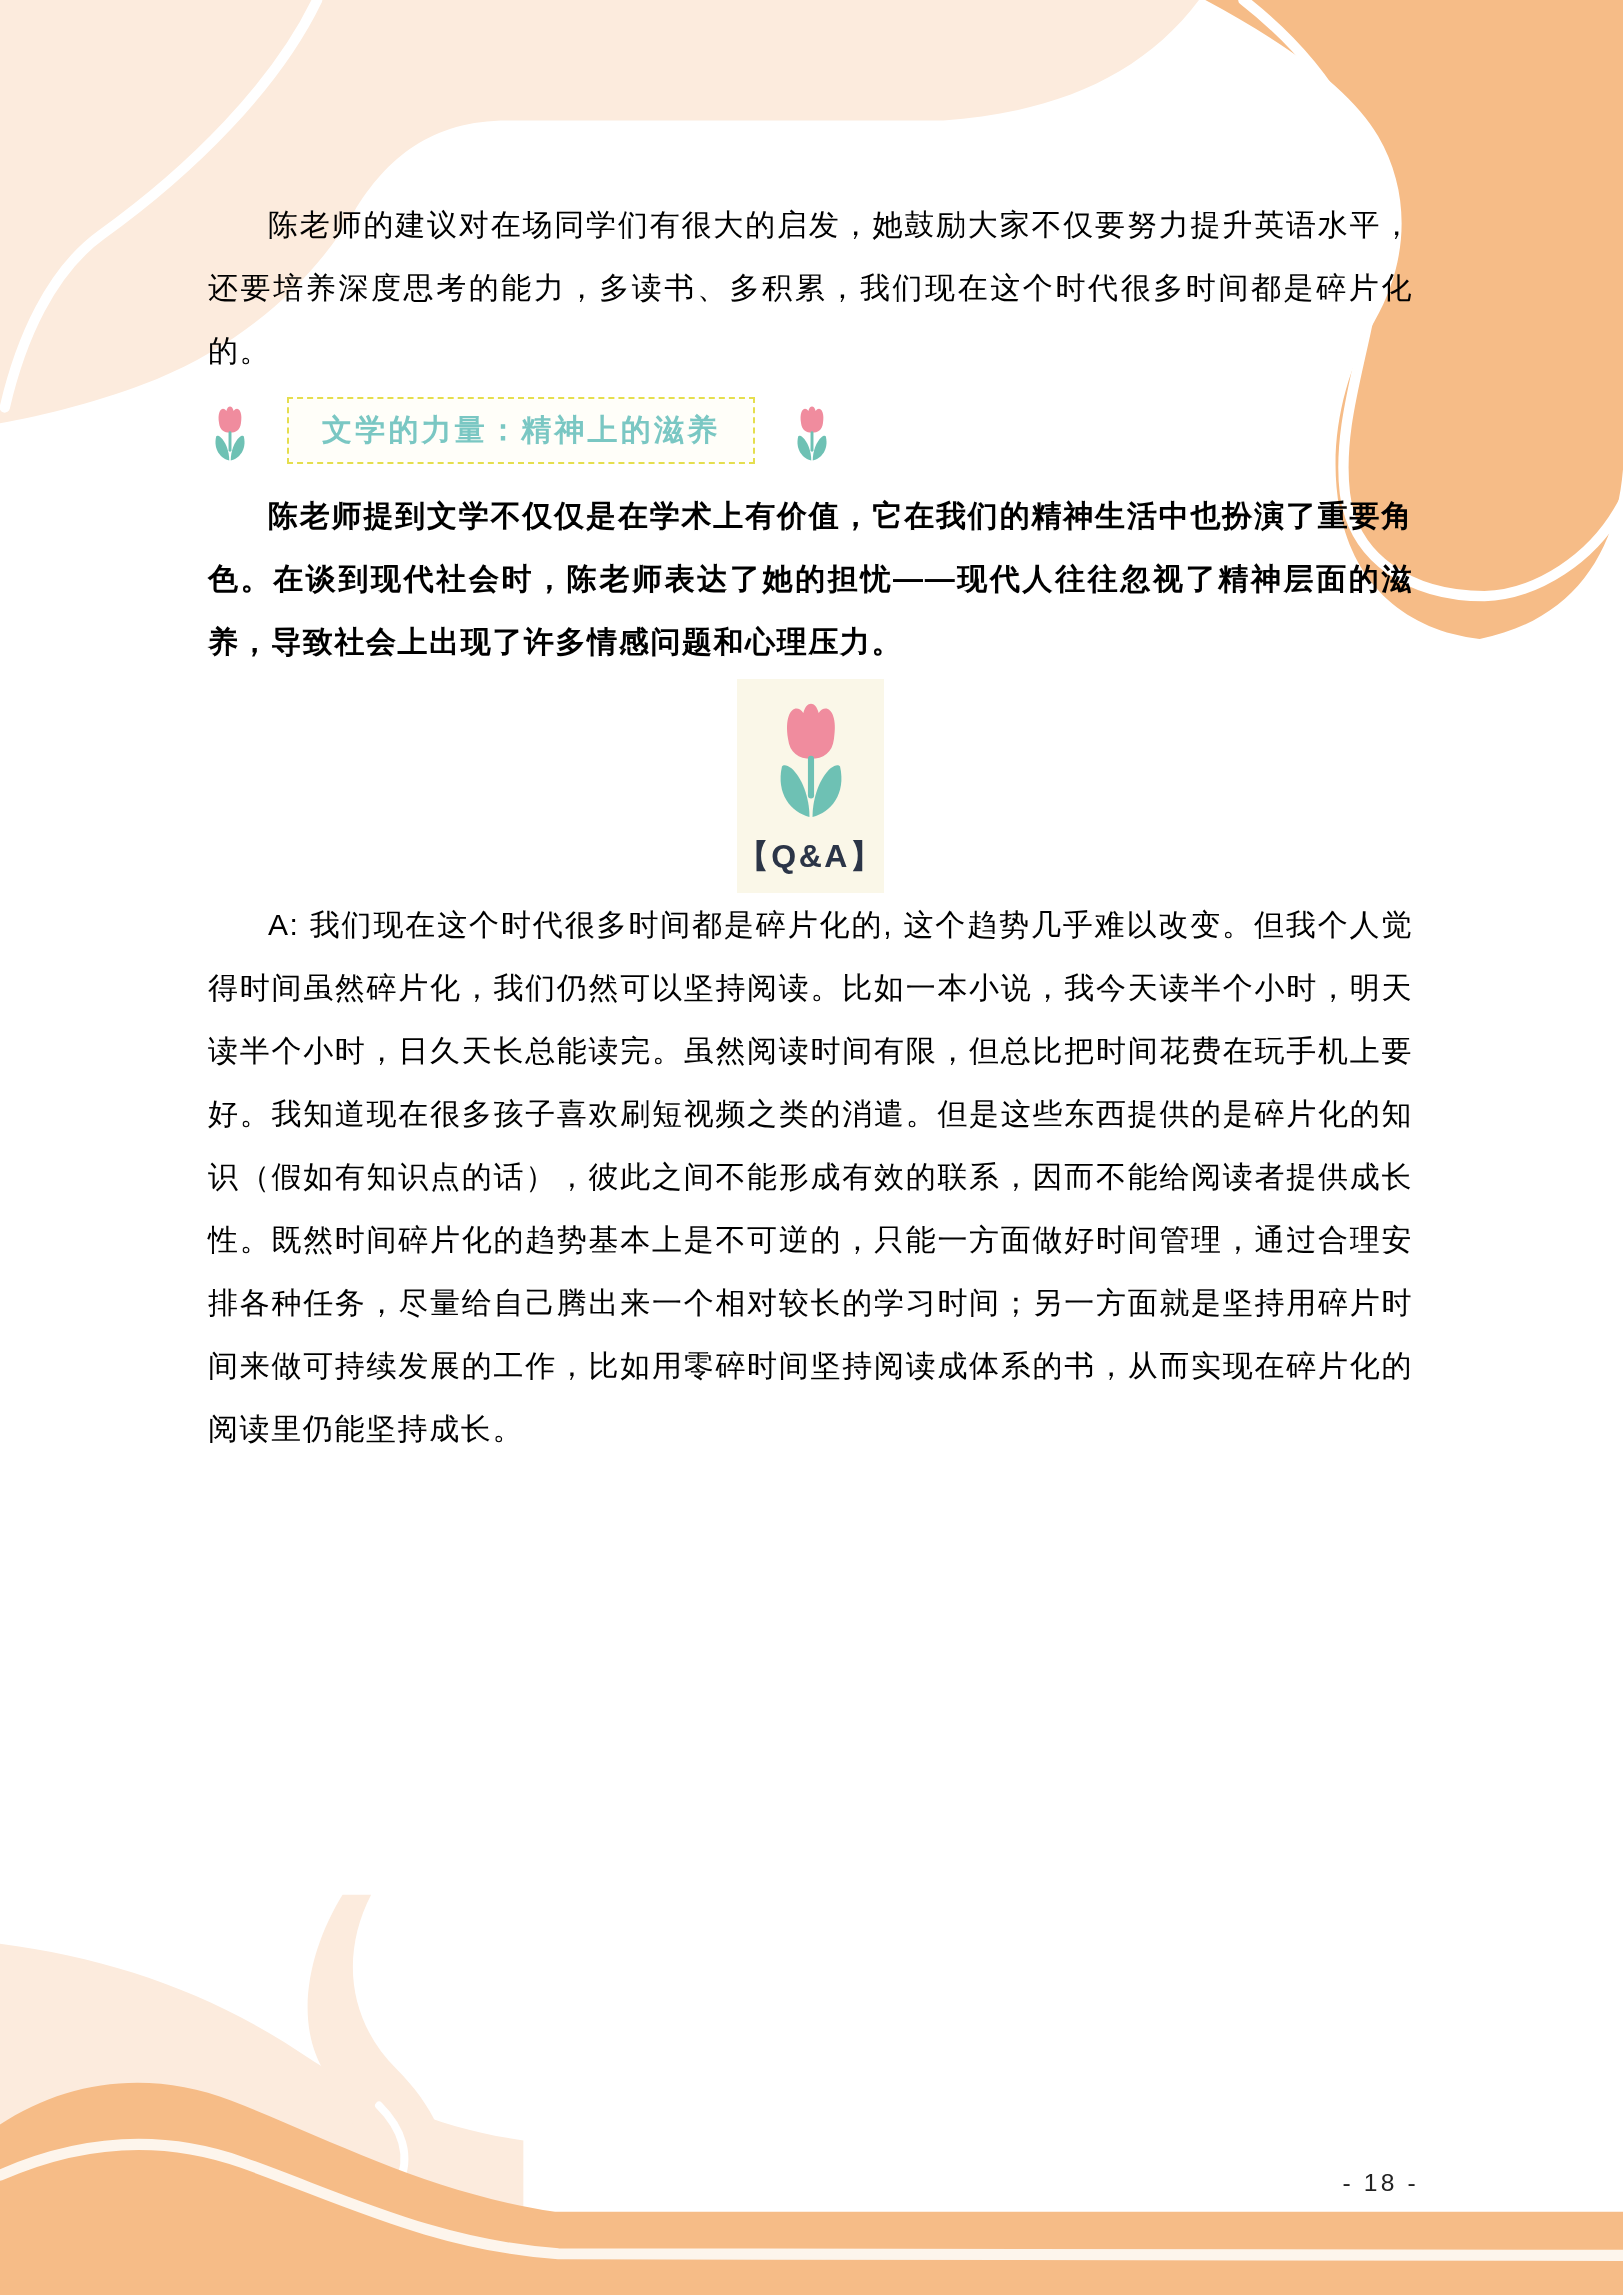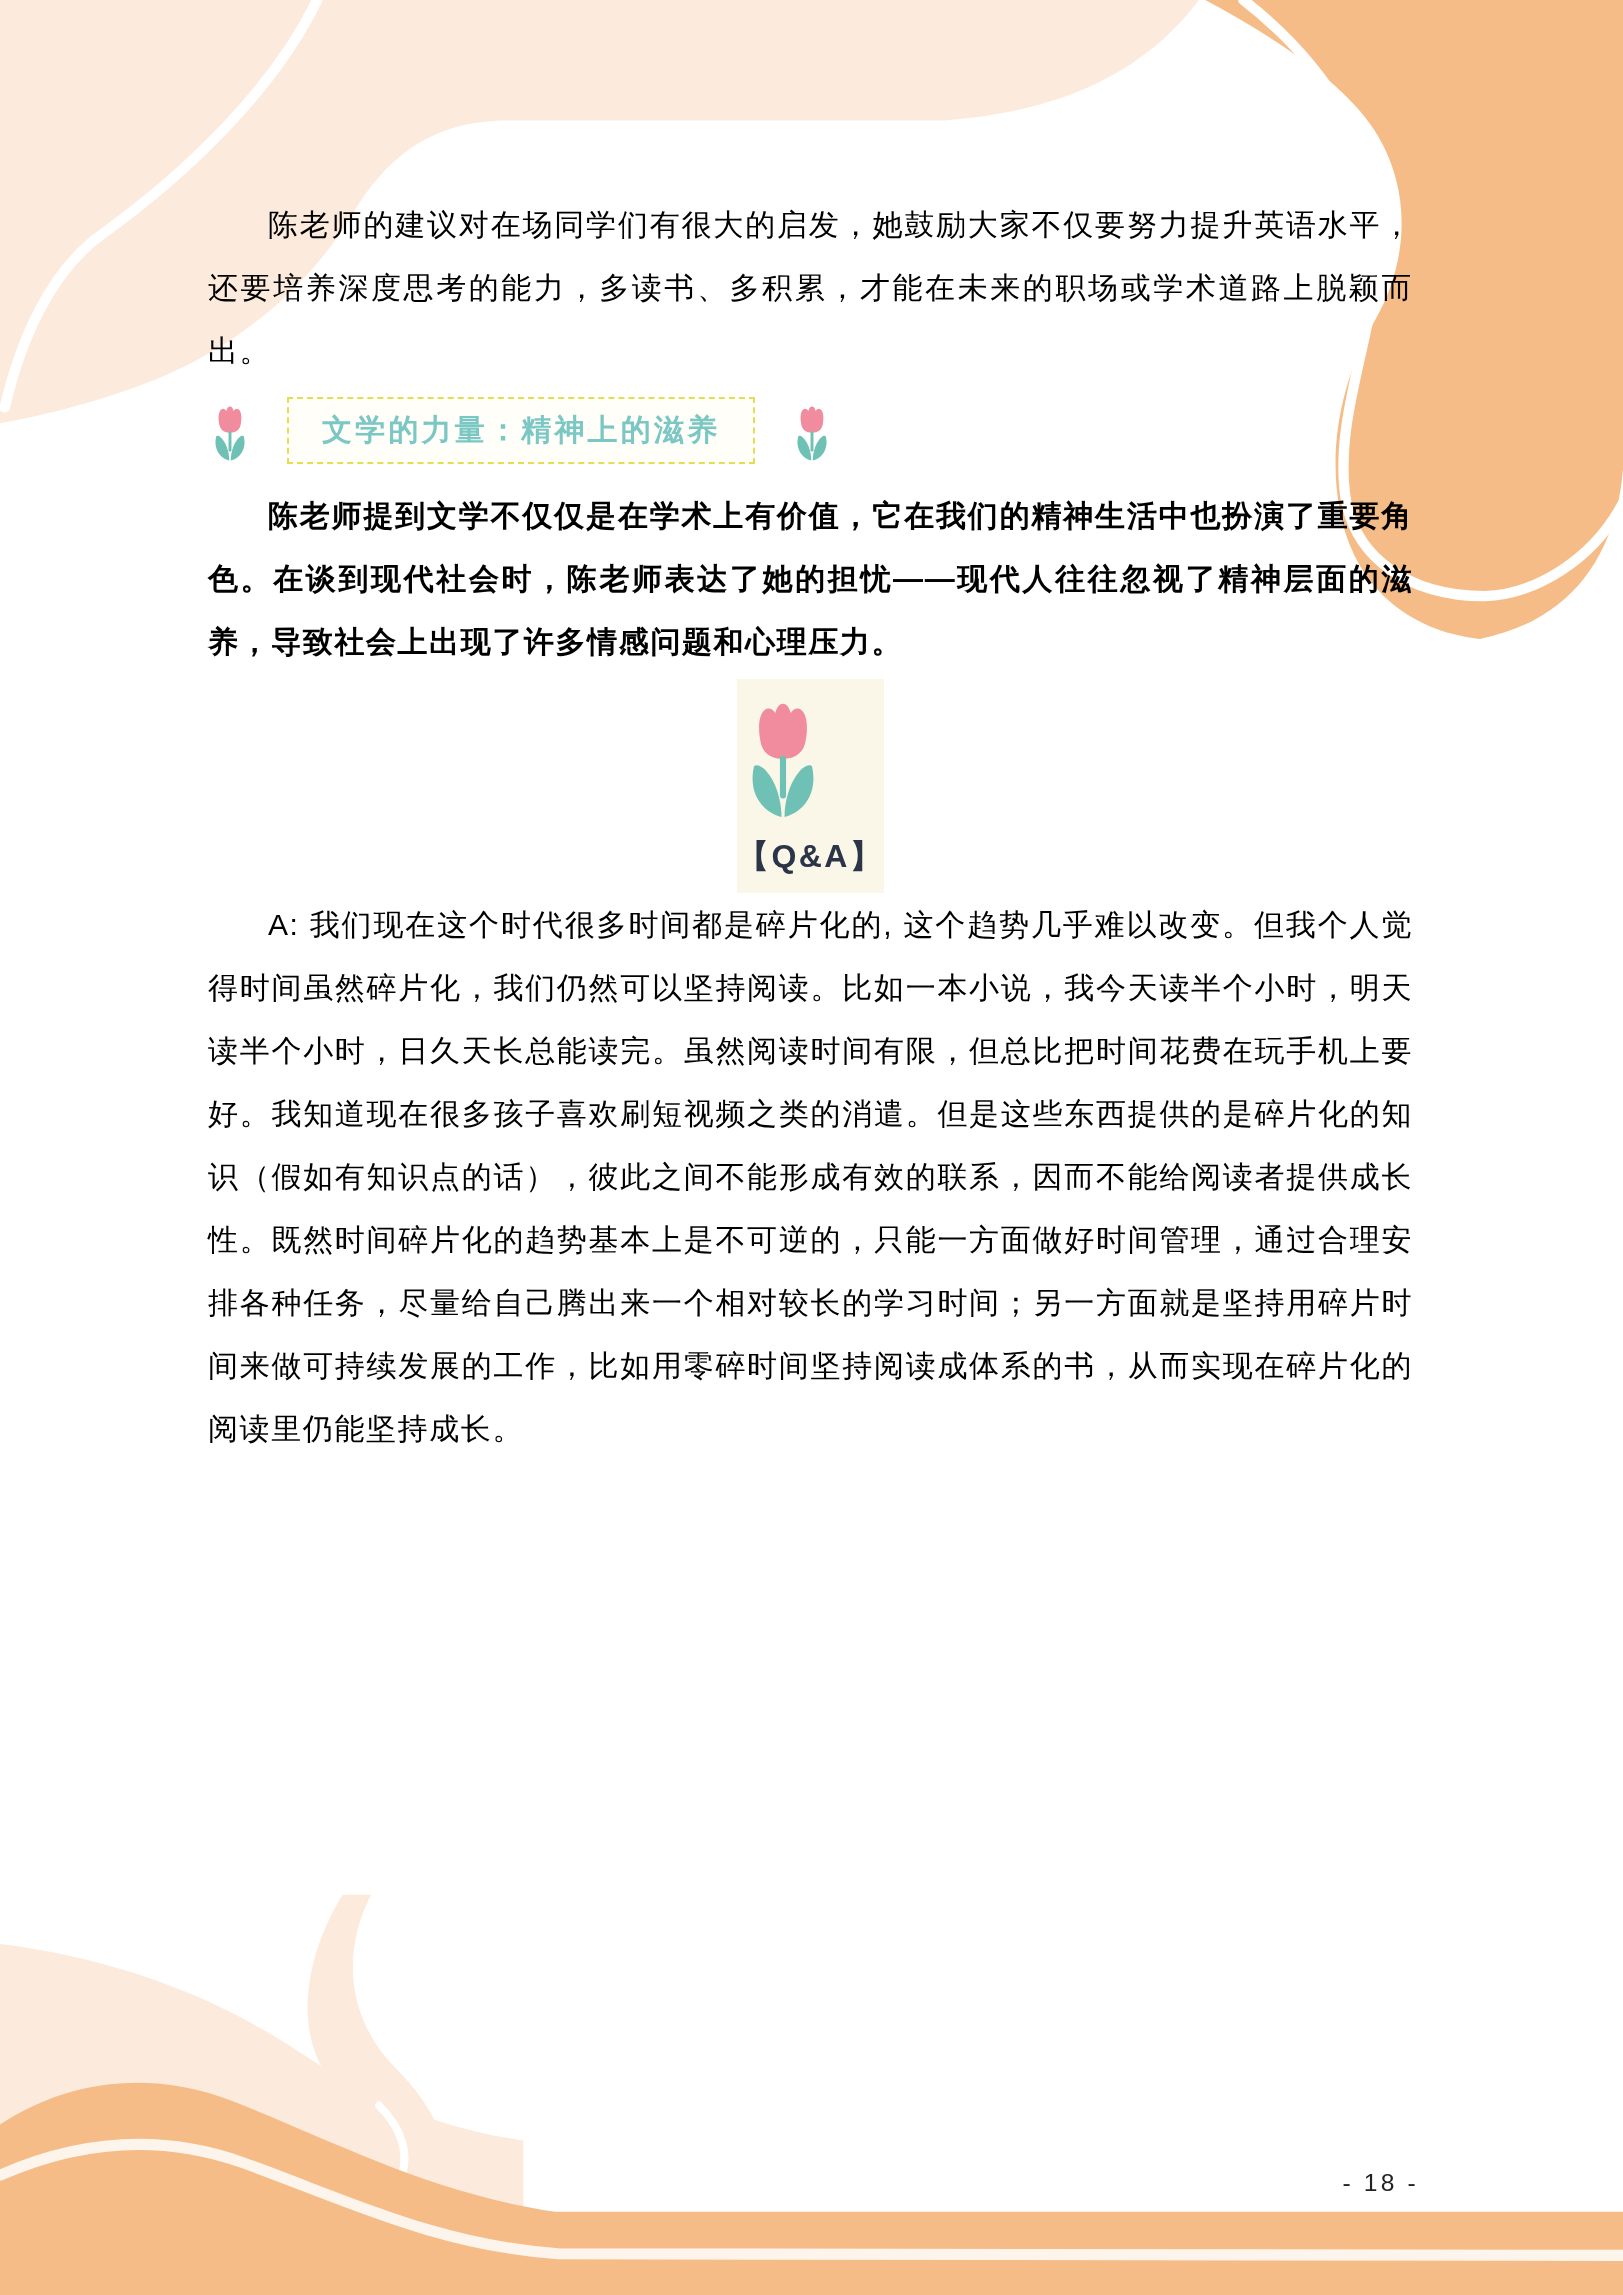--- a/index.html
+++ b/index.html
@@ -11,21 +11,21 @@
              color:#000;text-indent:2em;text-align:justify;}
   .p2{margin-top:16px;font-weight:bold;}
   
   .banner{display:flex;align-items:center;justify-content:flex-start;gap:35px;
           margin:11px 0 0 0;height:75px;}
   .banner-box{border:2.4px dashed #e5de4e;padding:11px 33px;background:#fffef9;}
   .banner-title{font-size:30px;letter-spacing:3.2px;color:#7ac7c3;font-weight:bold;}
   .tulip-sm{width:44px;height:62px;}
   
   .qa-figure{margin:6.3px auto 0 auto;width:147px;height:214px;background:#faf7e8;
-             display:flex;flex-direction:column;align-items:flex-start;justify-content:flex-start;}
+             display:flex;flex-direction:column;align-items:center;justify-content:flex-start;}
   .tulip-lg{width:92px;height:130px;margin-top:11px;}
   .qa-caption{font-size:32px;font-weight:600;color:#2b3547;letter-spacing:2.4px;margin-top:14.3px;}
   .q-para{margin-top:84px;}
   .a-para{margin-top:0;}
   
   .page-number{position:absolute;z-index:1;top:2169px;right:205px;
                font-size:24.6px;color:#222;letter-spacing:3.2px;}
 </style>
 </head>
 <body>
@@ -57,21 +57,21 @@
              L452,2792 C470,2726 448,2672 412,2618 C368,2552 390,2458 432,2390 Z" fill="#fcebdd"></path>
     <path d="M502,2756 C520,2720 506,2684 478,2656" fill="none" stroke="#ffffff" stroke-width="10" stroke-linecap="round"></path>
 
     <path d="M0,2680 C84,2624 190,2610 292,2650 C420,2700 540,2766 700,2790
              L2048,2790 V2895 H0 Z" fill="#f6bc87"></path>
     <path d="M0,2744 C100,2700 204,2692 306,2728 C430,2772 548,2832 704,2843 L2048,2845" fill="none" stroke="#fdf5ec" stroke-width="14" stroke-linecap="round"></path>
   </svg>
 
   <main class="content">
 
-    <p class="body-text">陈老师的建议对在场同学们有很大的启发，她鼓励大家不仅要努力提升英语水平，还要培养深度思考的能力，多读书、多积累，才能在未来的职场或学术道路上脱颖而出。</p>
+    <p class="body-text">陈老师的建议对在场同学们有很大的启发，她鼓励大家不仅要努力提升英语水平，还要培养深度思考的能力，多读书、多积累，我们现在这个时代很多时间都是碎片化的。</p>
 
     <div class="banner">
       <svg class="tulip-sm" viewBox="0 0 120 170">
         <use href="#tulip-shape"></use>
       </svg>
       <div class="banner-box">
         <span class="banner-title">文学的力量：精神上的滋养</span>
       </div>
       <svg class="tulip-sm" viewBox="0 0 120 170">
         <use href="#tulip-shape"></use>

